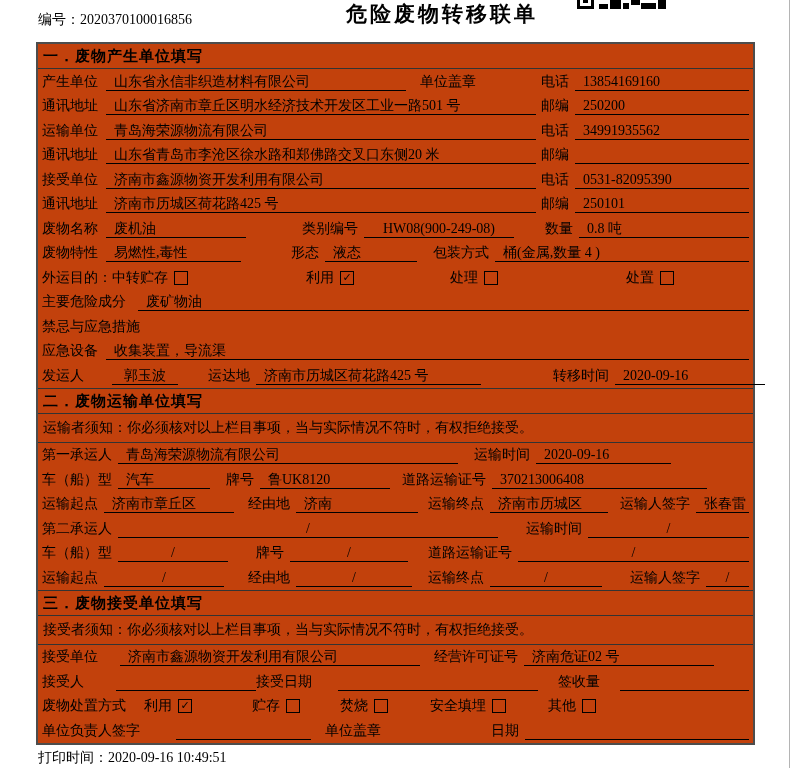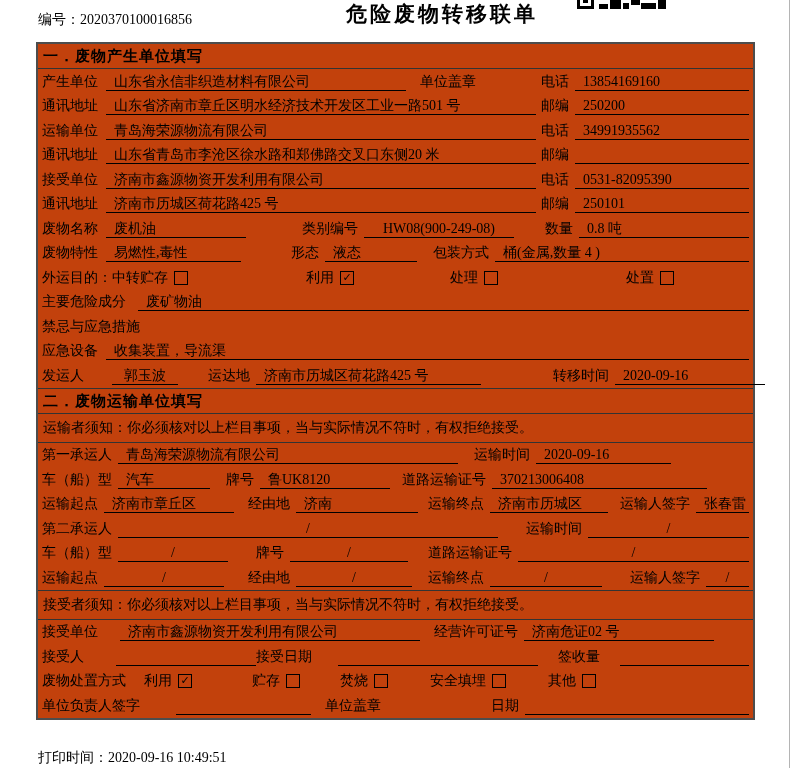--- a/index.html
+++ b/index.html
@@ -223,20 +223,21 @@
         <span class="lbl" style="margin-left:24px">经由地</span>
         <span class="u c" style="width:116px">/</span>
         <span class="lbl" style="margin-left:16px">运输终点</span>
         <span class="u c" style="width:112px">/</span>
         <span class="lbl" style="margin-left:28px">运输人签字</span>
         <span class="u fill c">/</span>
       </div>
     </div>
 
     <div class="sec">
+      <div class="sec-h">三．废物接受单位填写</div>
       <div class="note">接受者须知：你必须核对以上栏目事项，当与实际情况不符时，有权拒绝接受。</div>
 
       <div class="row">
         <span class="lbl w58">接受单位</span>
         <span class="u" style="width:300px;margin-left:20px">济南市鑫源物资开发利用有限公司</span>
         <span class="lbl" style="margin-left:14px">经营许可证号</span>
         <span class="u" style="width:190px">济南危证02 号</span>
       </div>
 
       <div class="row">

